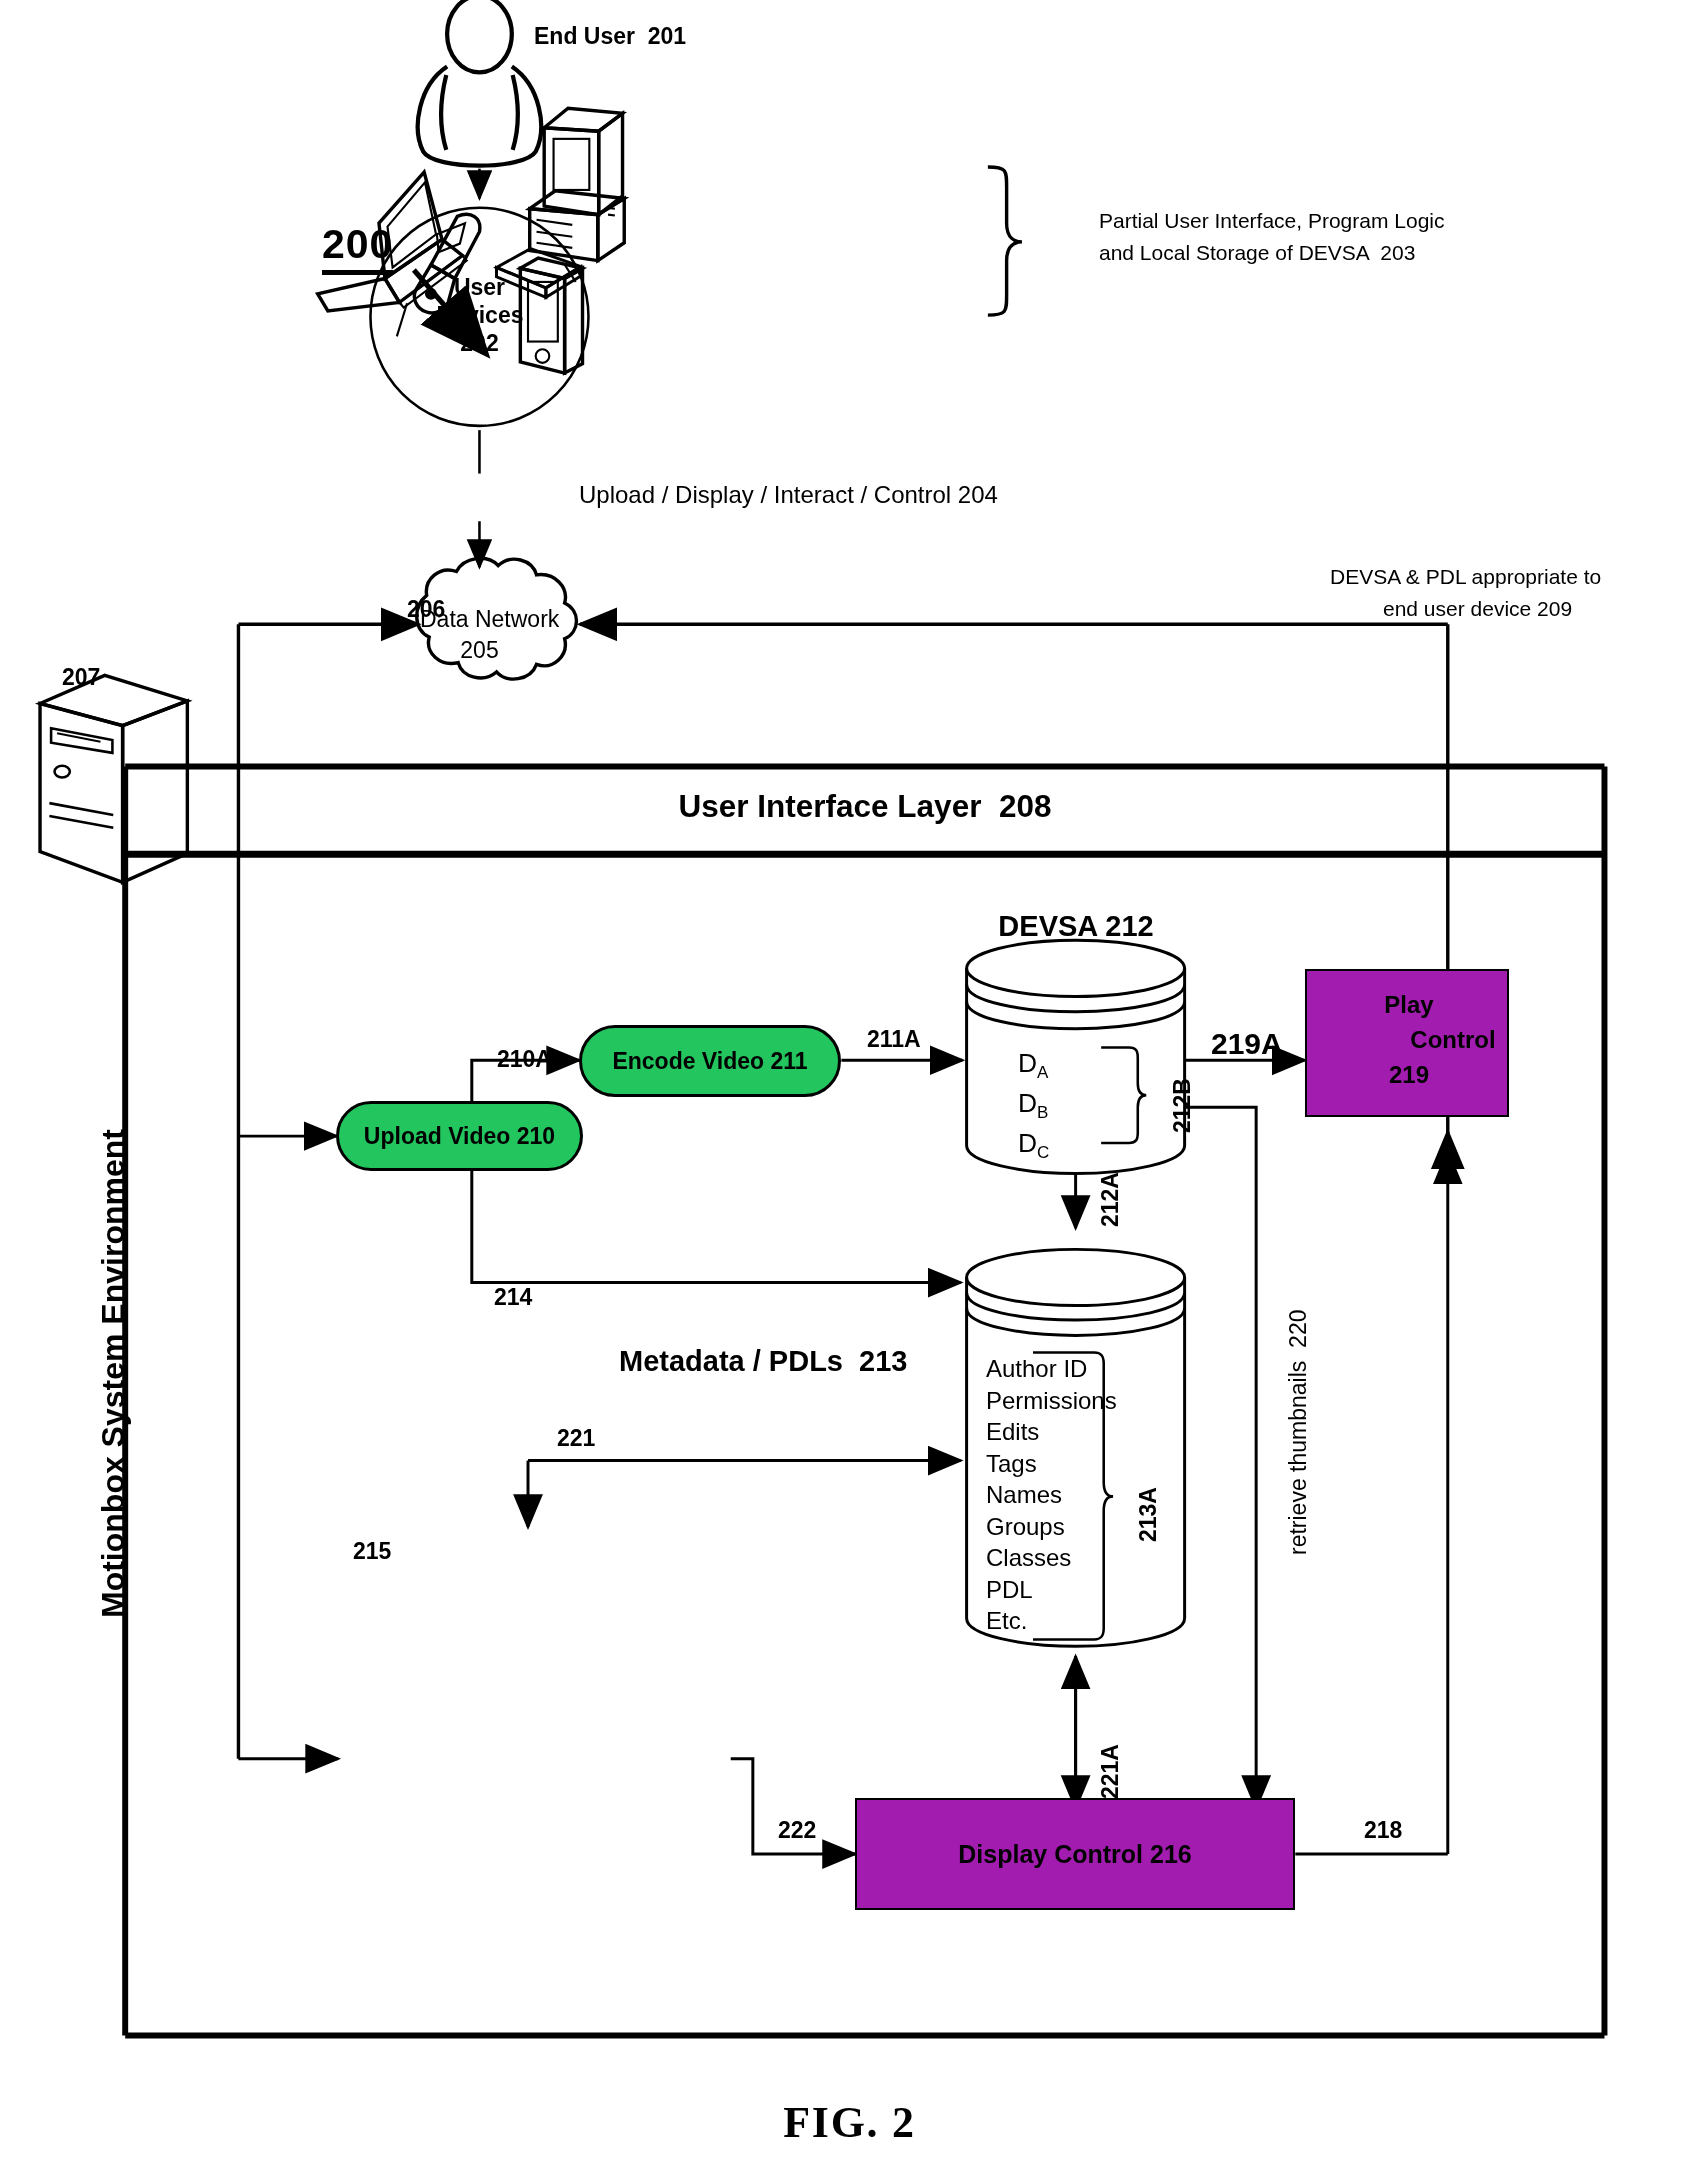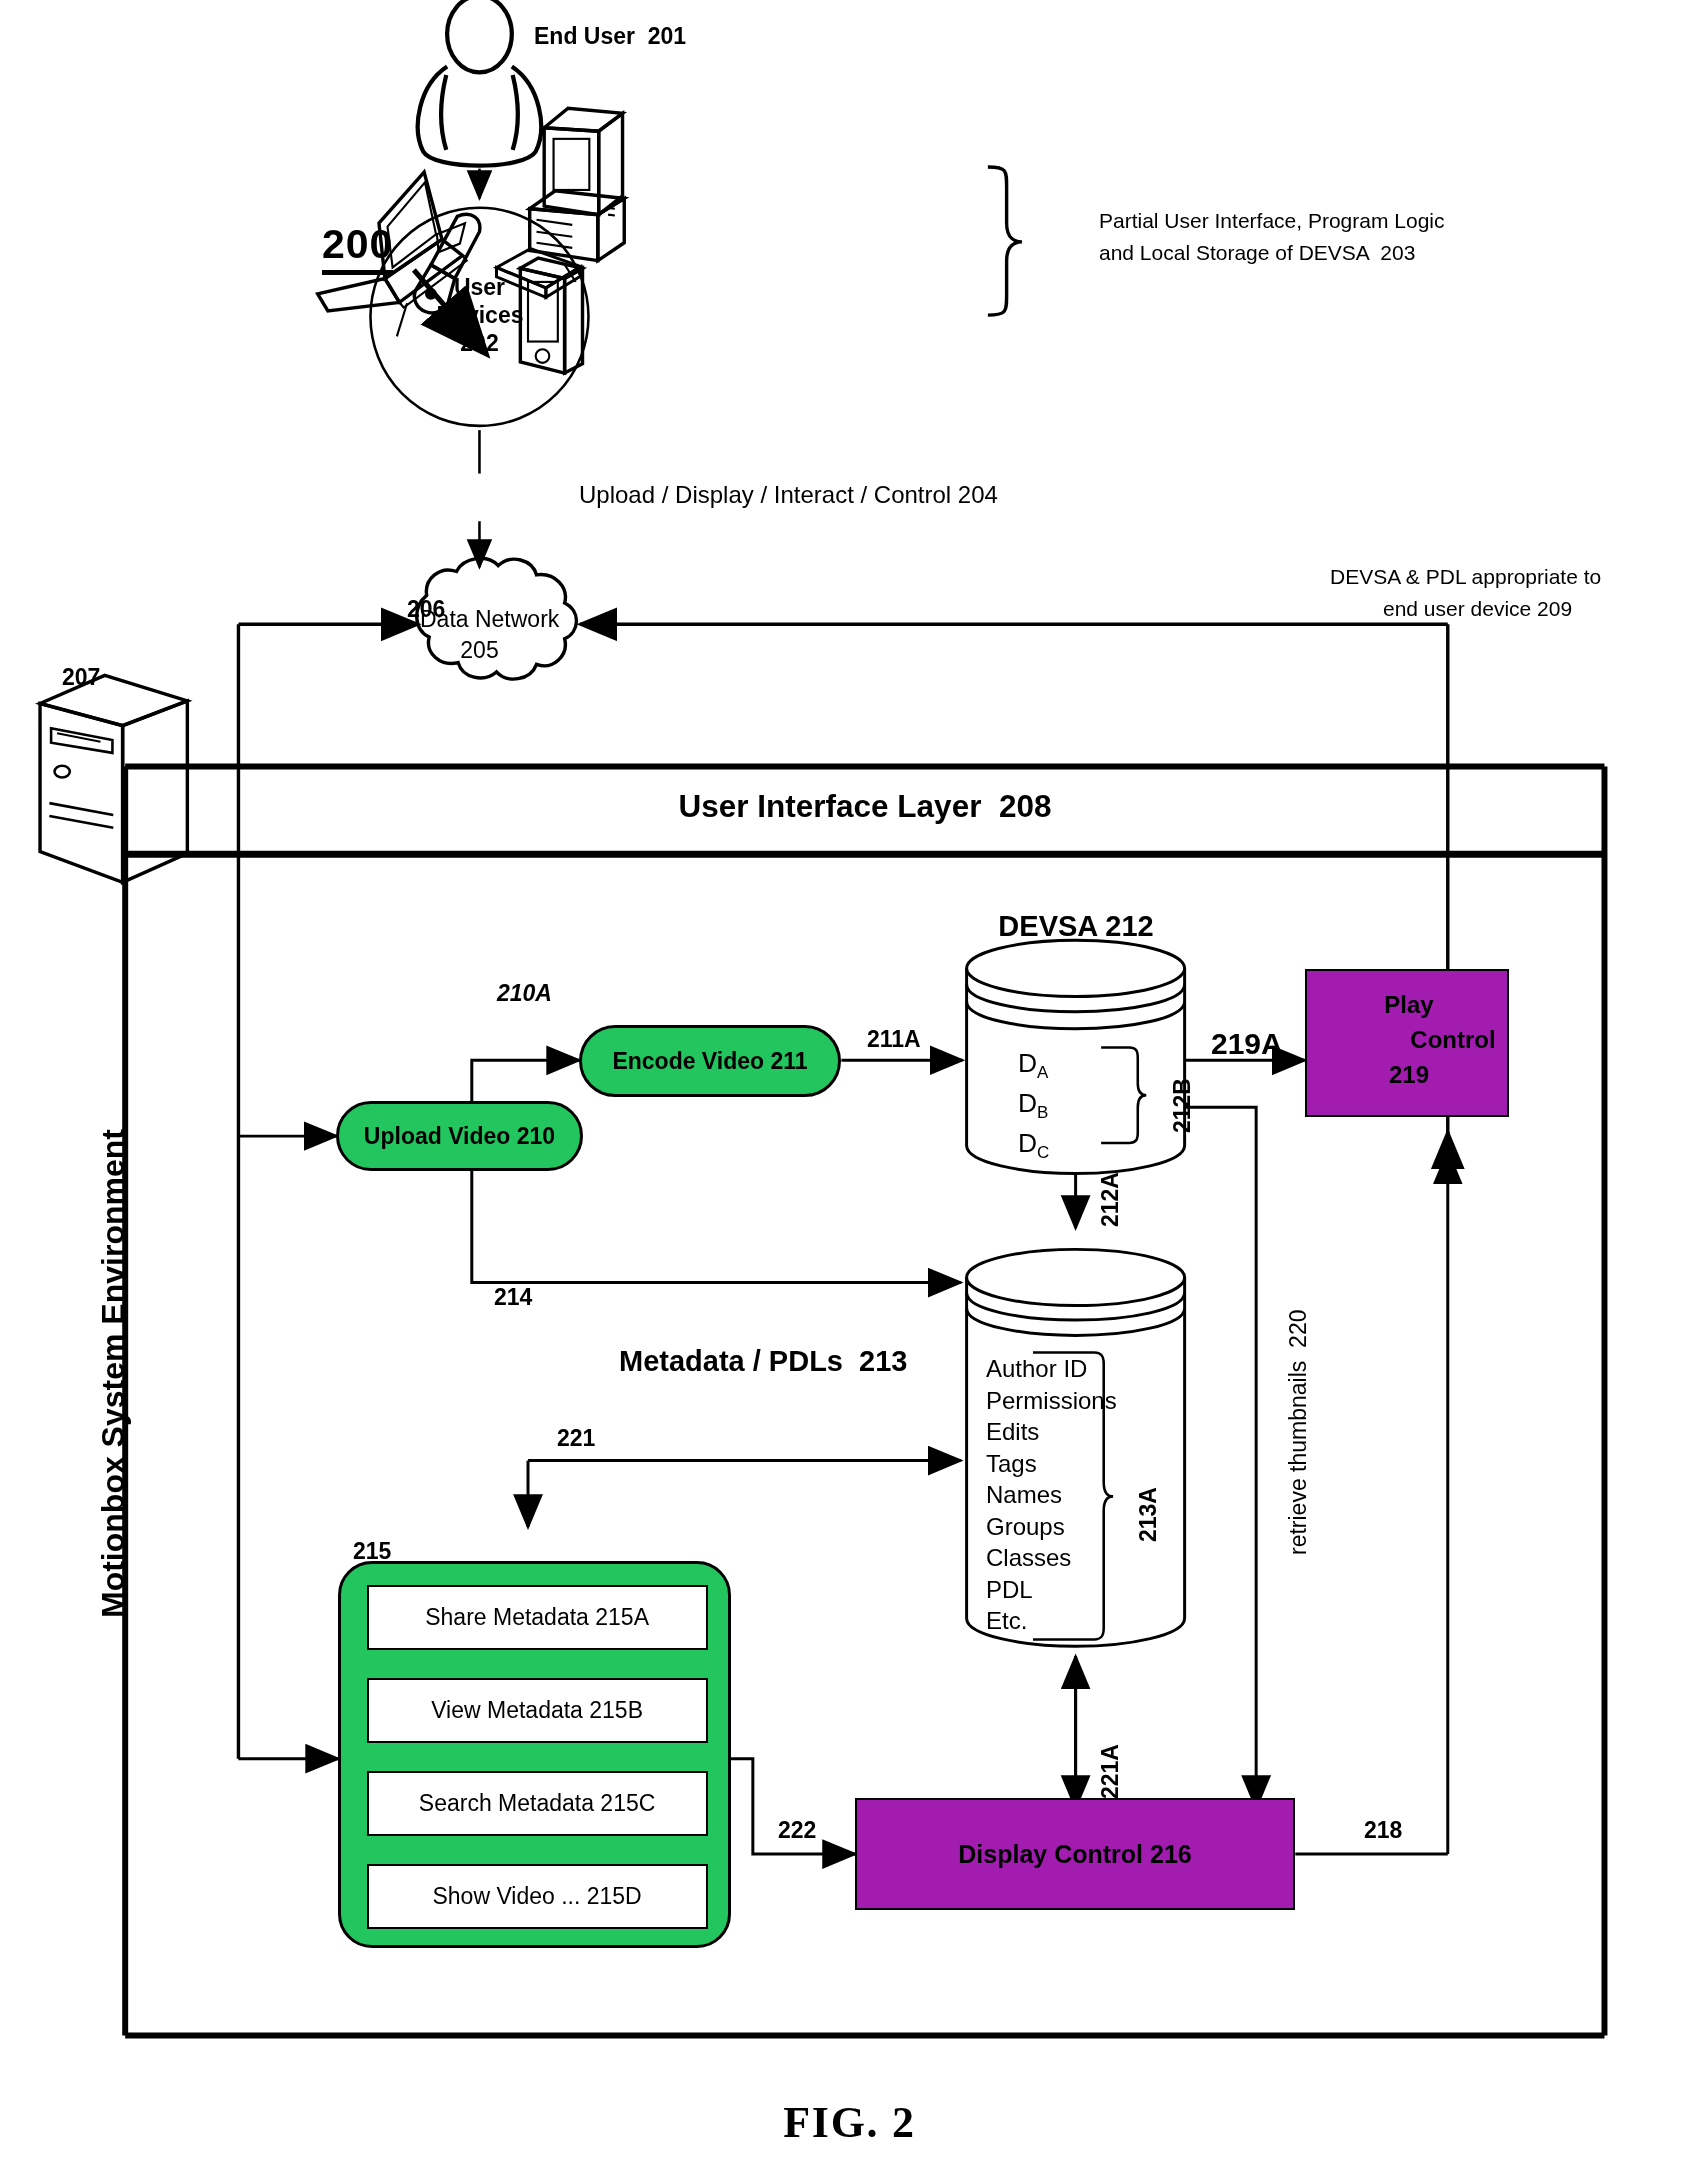--- a/index.html
+++ b/index.html
@@ -230,21 +230,21 @@
   <div class="t b ctr" style="left:125px;top:788px;width:1480px;font-size:31.5px;">User Interface Layer  208</div>
 
   <div class="rbox cellc" style="left:336px;top:1101px;width:247px;height:70px;border-radius:35px;font-size:23px;">
     <span class="b">Upload Video 210</span>
   </div>
 
   <div class="rbox cellc" style="left:579px;top:1025px;width:262px;height:72px;border-radius:36px;font-size:23px;">
     <span class="b">Encode Video 211</span>
   </div>
 
-  <div class="t b" style="left:497px;top:980px;font-size:23px;font-style:italic;">210A</div>
+  <div class="t b" style="left:497px;top:1046px;font-size:23px;">210A</div>
 
   <div class="t b" style="left:867px;top:1026px;font-size:23px;">211A</div>
 
   <div class="t b" style="left:494px;top:1284px;font-size:23px;">214</div>
 
   <div class="t b" style="left:1211px;top:1026px;font-size:30px;">219A</div>
 
   <div class="t b" style="left:557px;top:1425px;font-size:23px;">221</div>
 
   <div class="t b" style="left:778px;top:1817px;font-size:23px;">222</div>
@@ -280,34 +280,20 @@
   <div class="t" style="left:986px;top:1481px;font-size:24px;">Names</div>
   <div class="t" style="left:986px;top:1513px;font-size:24px;">Groups</div>
   <div class="t" style="left:986px;top:1544px;font-size:24px;">Classes</div>
   <div class="t" style="left:986px;top:1576px;font-size:24px;">PDL</div>
   <div class="t" style="left:986px;top:1607px;font-size:24px;">Etc.</div>
 
   <div class="t b vtxt" style="left:1135px;top:1542px;font-size:23px;transform:rotate(-90deg);">213A</div>
 
   <div class="t b" style="left:353px;top:1538px;font-size:23px;">215</div>
 
-  <div class="rbox" style="left:338px;top:1561px;width:393px;height:387px;border-radius:34px;">
-    <div class="sub cellc" style="left:25.6px;top:21px;width:341px;height:65px;font-size:23px;">
-      <span>Share Metadata 215A</span>
-    </div>
-    <div class="sub cellc" style="left:25.6px;top:114px;width:341px;height:65px;font-size:23px;">
-      <span>View Metadata 215B</span>
-    </div>
-    <div class="sub cellc" style="left:25.6px;top:207px;width:341px;height:65px;font-size:23px;">
-      <span>Search Metadata 215C</span>
-    </div>
-    <div class="sub cellc" style="left:25.6px;top:300px;width:341px;height:65px;font-size:23px;">
-      <span>Show Video ... 215D</span>
-    </div>
-  </div>
 
   <div class="box" style="left:1305px;top:969px;width:204px;height:148px;">
     <div class="t b ctr" style="left:0;top:20.4px;width:204px;font-size:24px;">Play</div>
     <div class="t b ctr" style="left:0;top:55px;width:204px;font-size:24px;margin-left:44px;">Control</div>
     <div class="t b ctr" style="left:0;top:90px;width:204px;font-size:24px;">219</div>
   </div>
 
   <div class="box cellc" style="left:855px;top:1798px;width:440px;height:112px;font-size:25px;">
     <span class="b">Display Control 216</span>
   </div>

